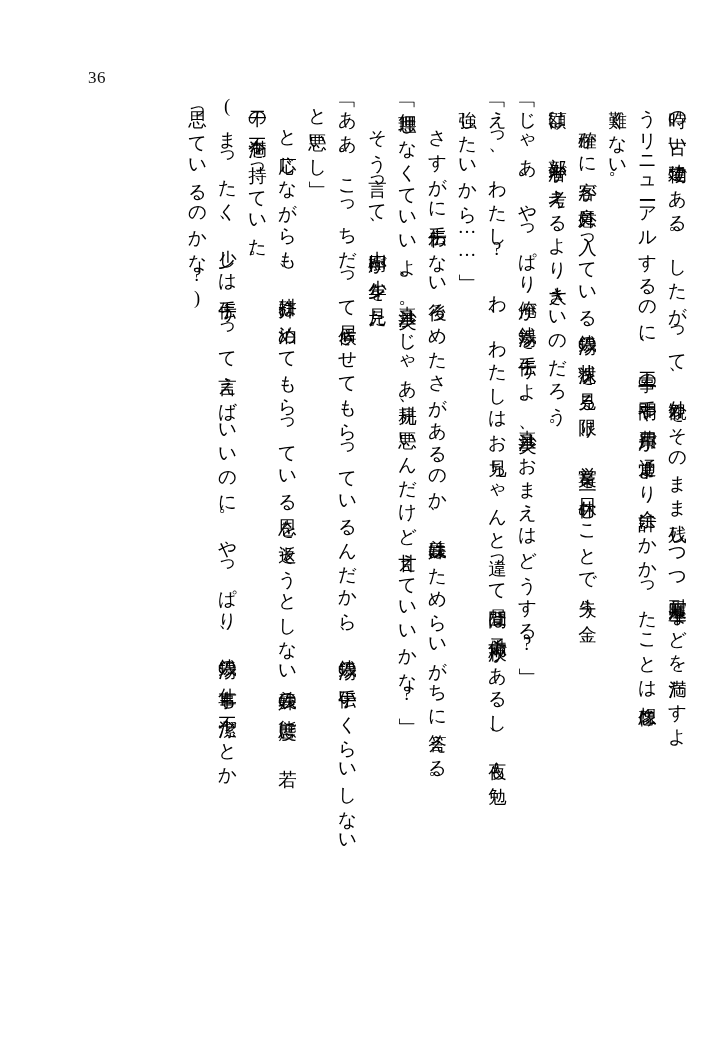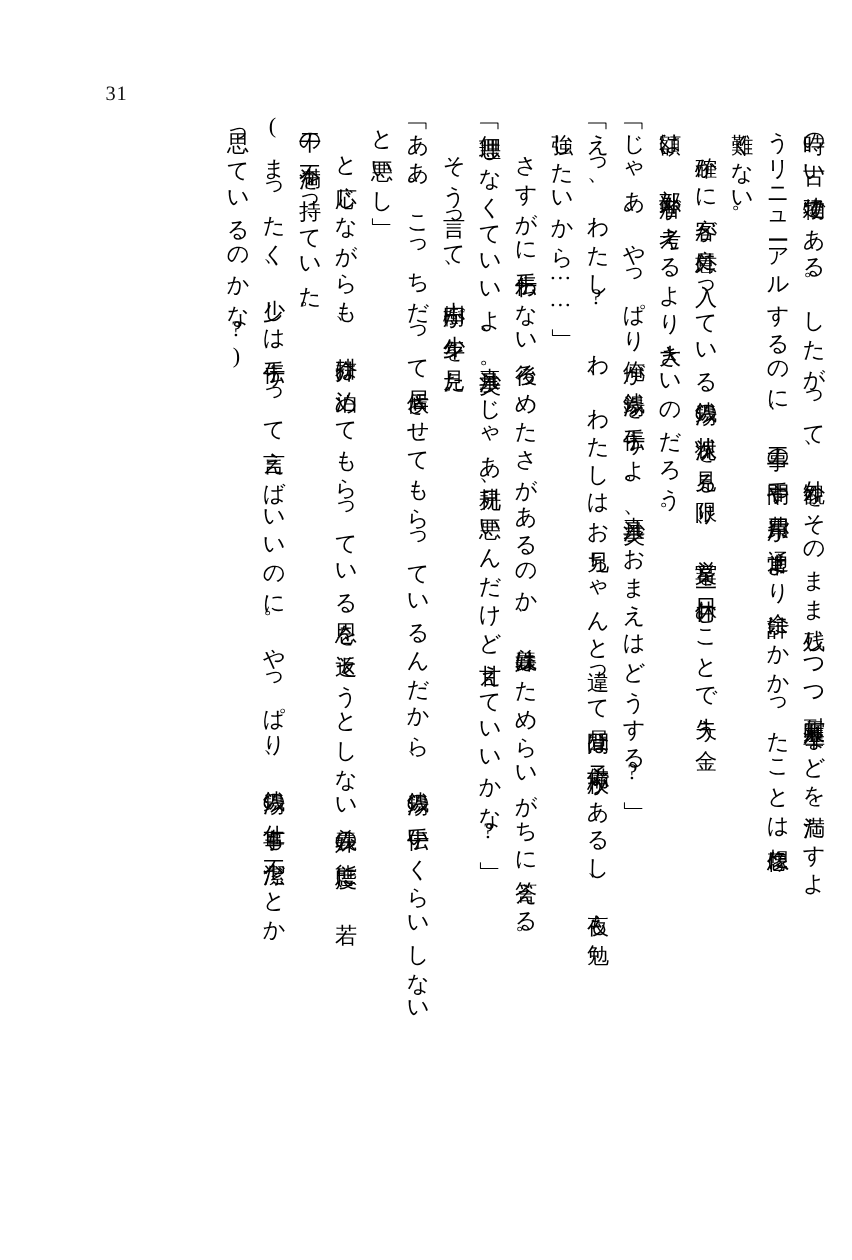--- a/index.html
+++ b/index.html
@@ -50,21 +50,21 @@
     white-space: nowrap;
     overflow: visible;
     color: #000;
   }
 </style>
 </head>
 <body>
 
 <div id="page">
 
-  <div id="page-number">31</div>
+  <div id="page-number">36</div>
 
   <div id="text-block">
     <div class="vline">時の古い建物である。したがって、外観をそのまま残しつつ耐震基準などを満たすよ</div>
     <div class="vline">うリニューアルするのに、工事の手間や費用が通常より余計にかかったことは想像に</div>
     <div class="vline">難くない。</div>
     <div class="vline">　確かに客が意外に入っている銭湯の状況を見る限り、営業を一日休むことで失う金</div>
     <div class="vline">額は、部外者が考えるより大きいのだろう。</div>
     <div class="vline">「じゃあ、やっぱり俺が銭湯を手伝うよ。真沙美、おまえはどうする?」</div>
     <div class="vline">「えっ、わたし?　わ、わたしはお兄ちゃんと違って昼間は予備校があるし、夜も勉</div>
     <div class="vline">強したいから……」</div>

